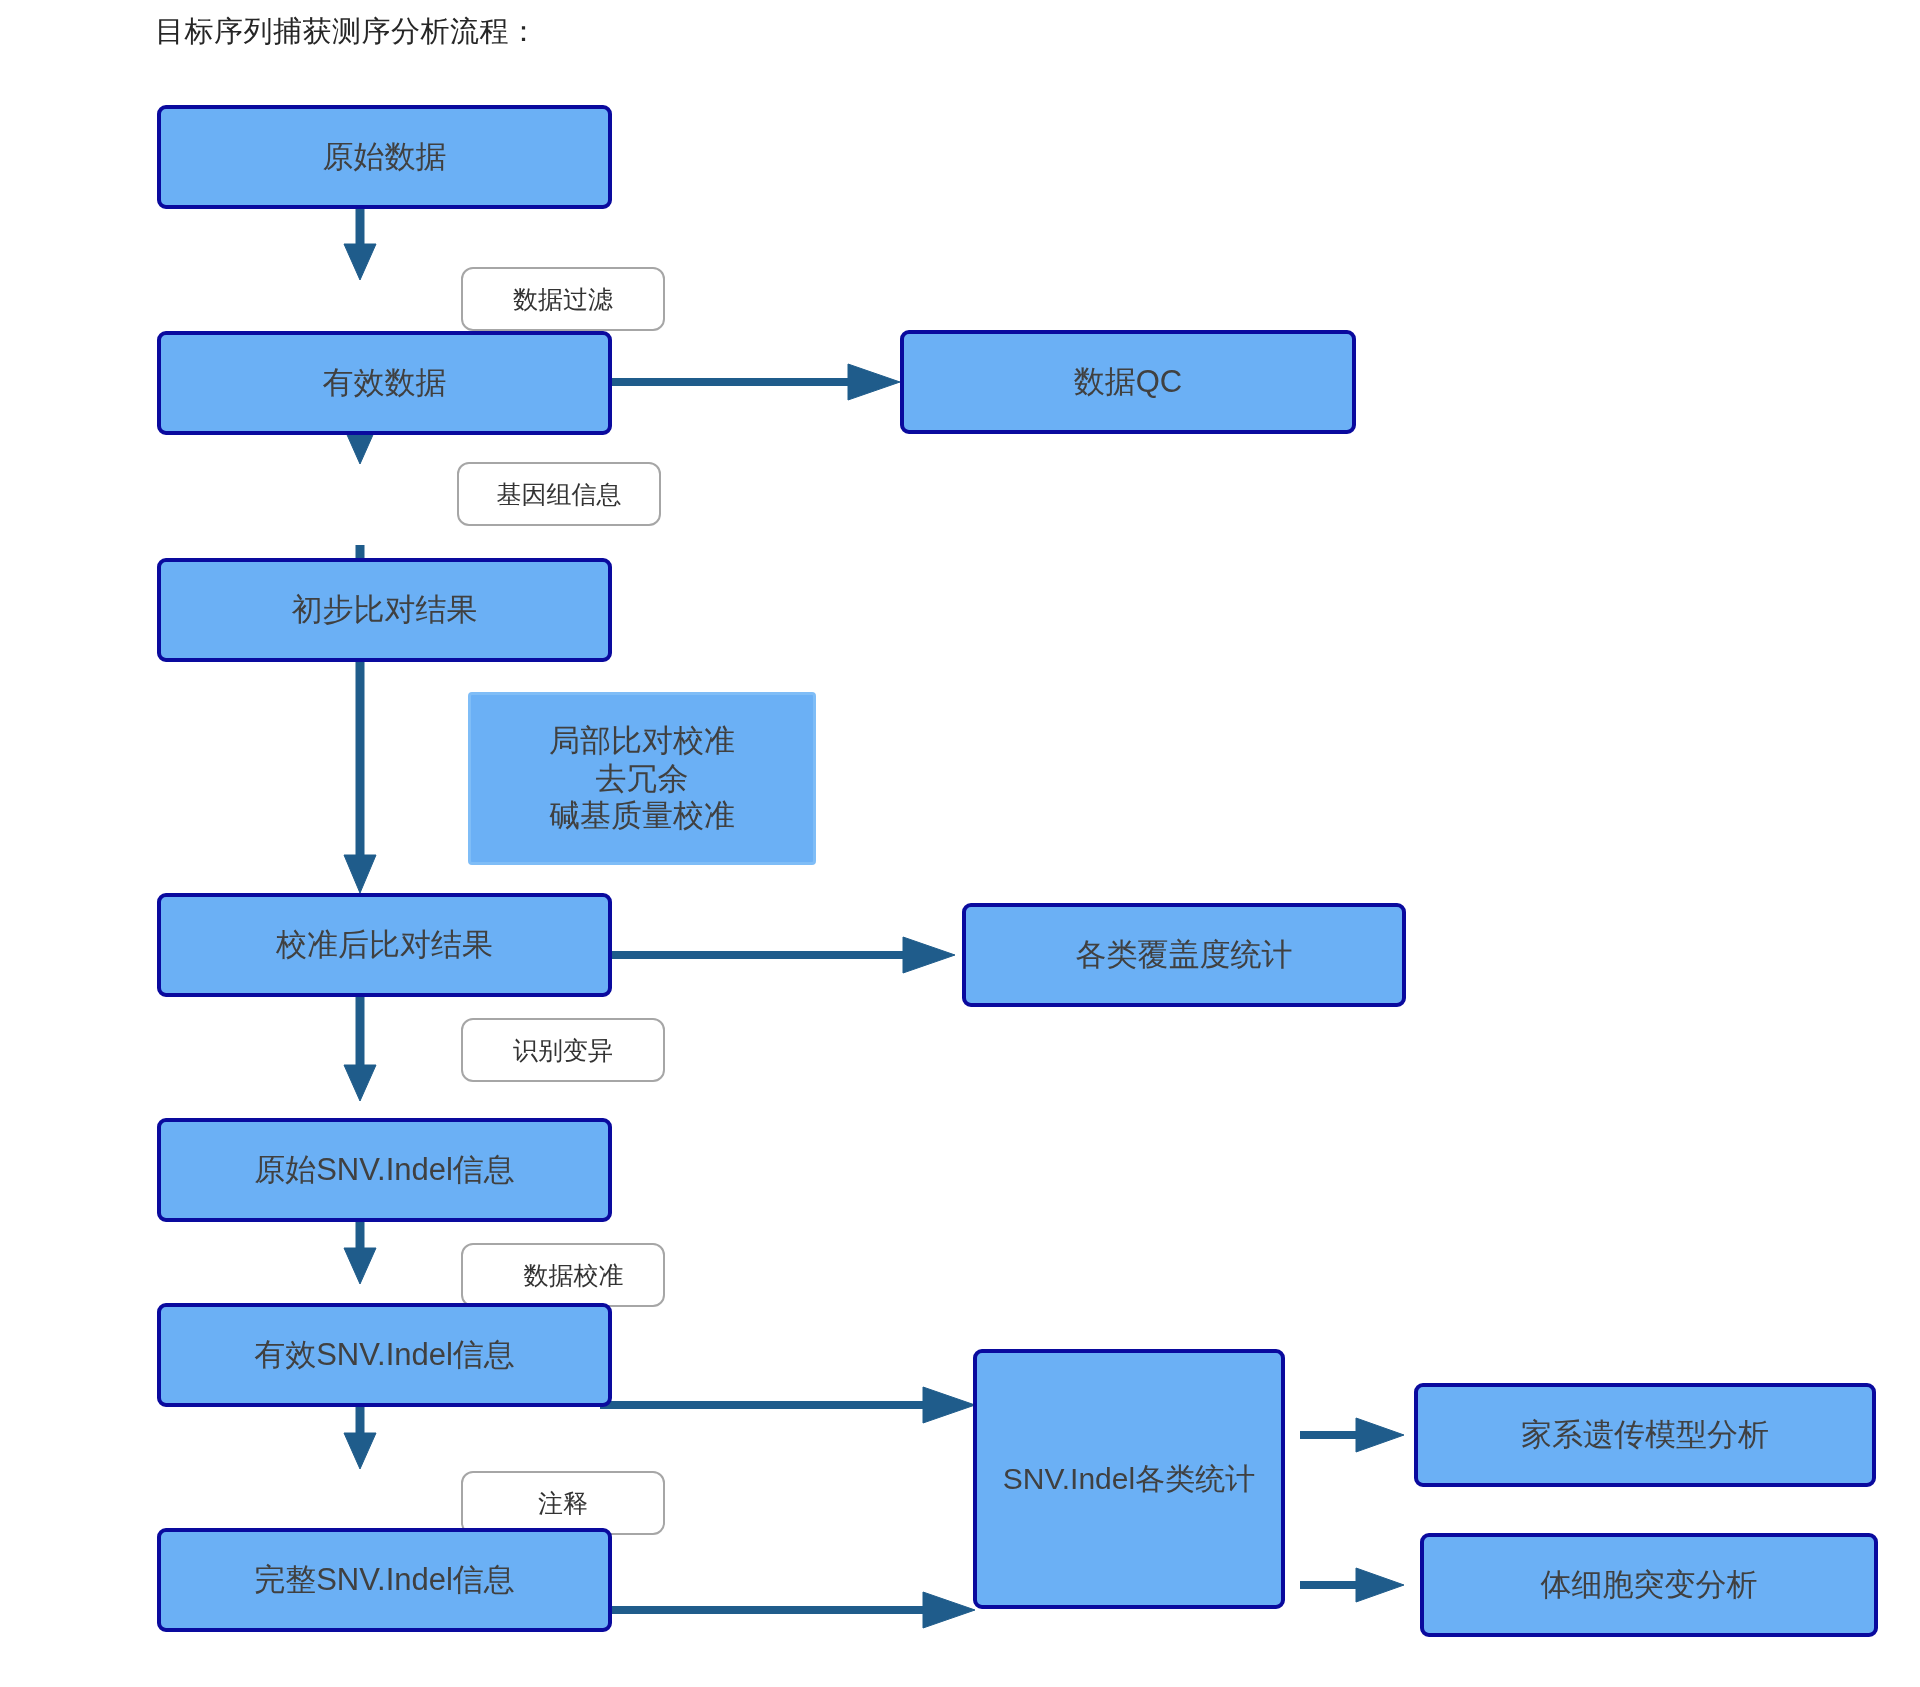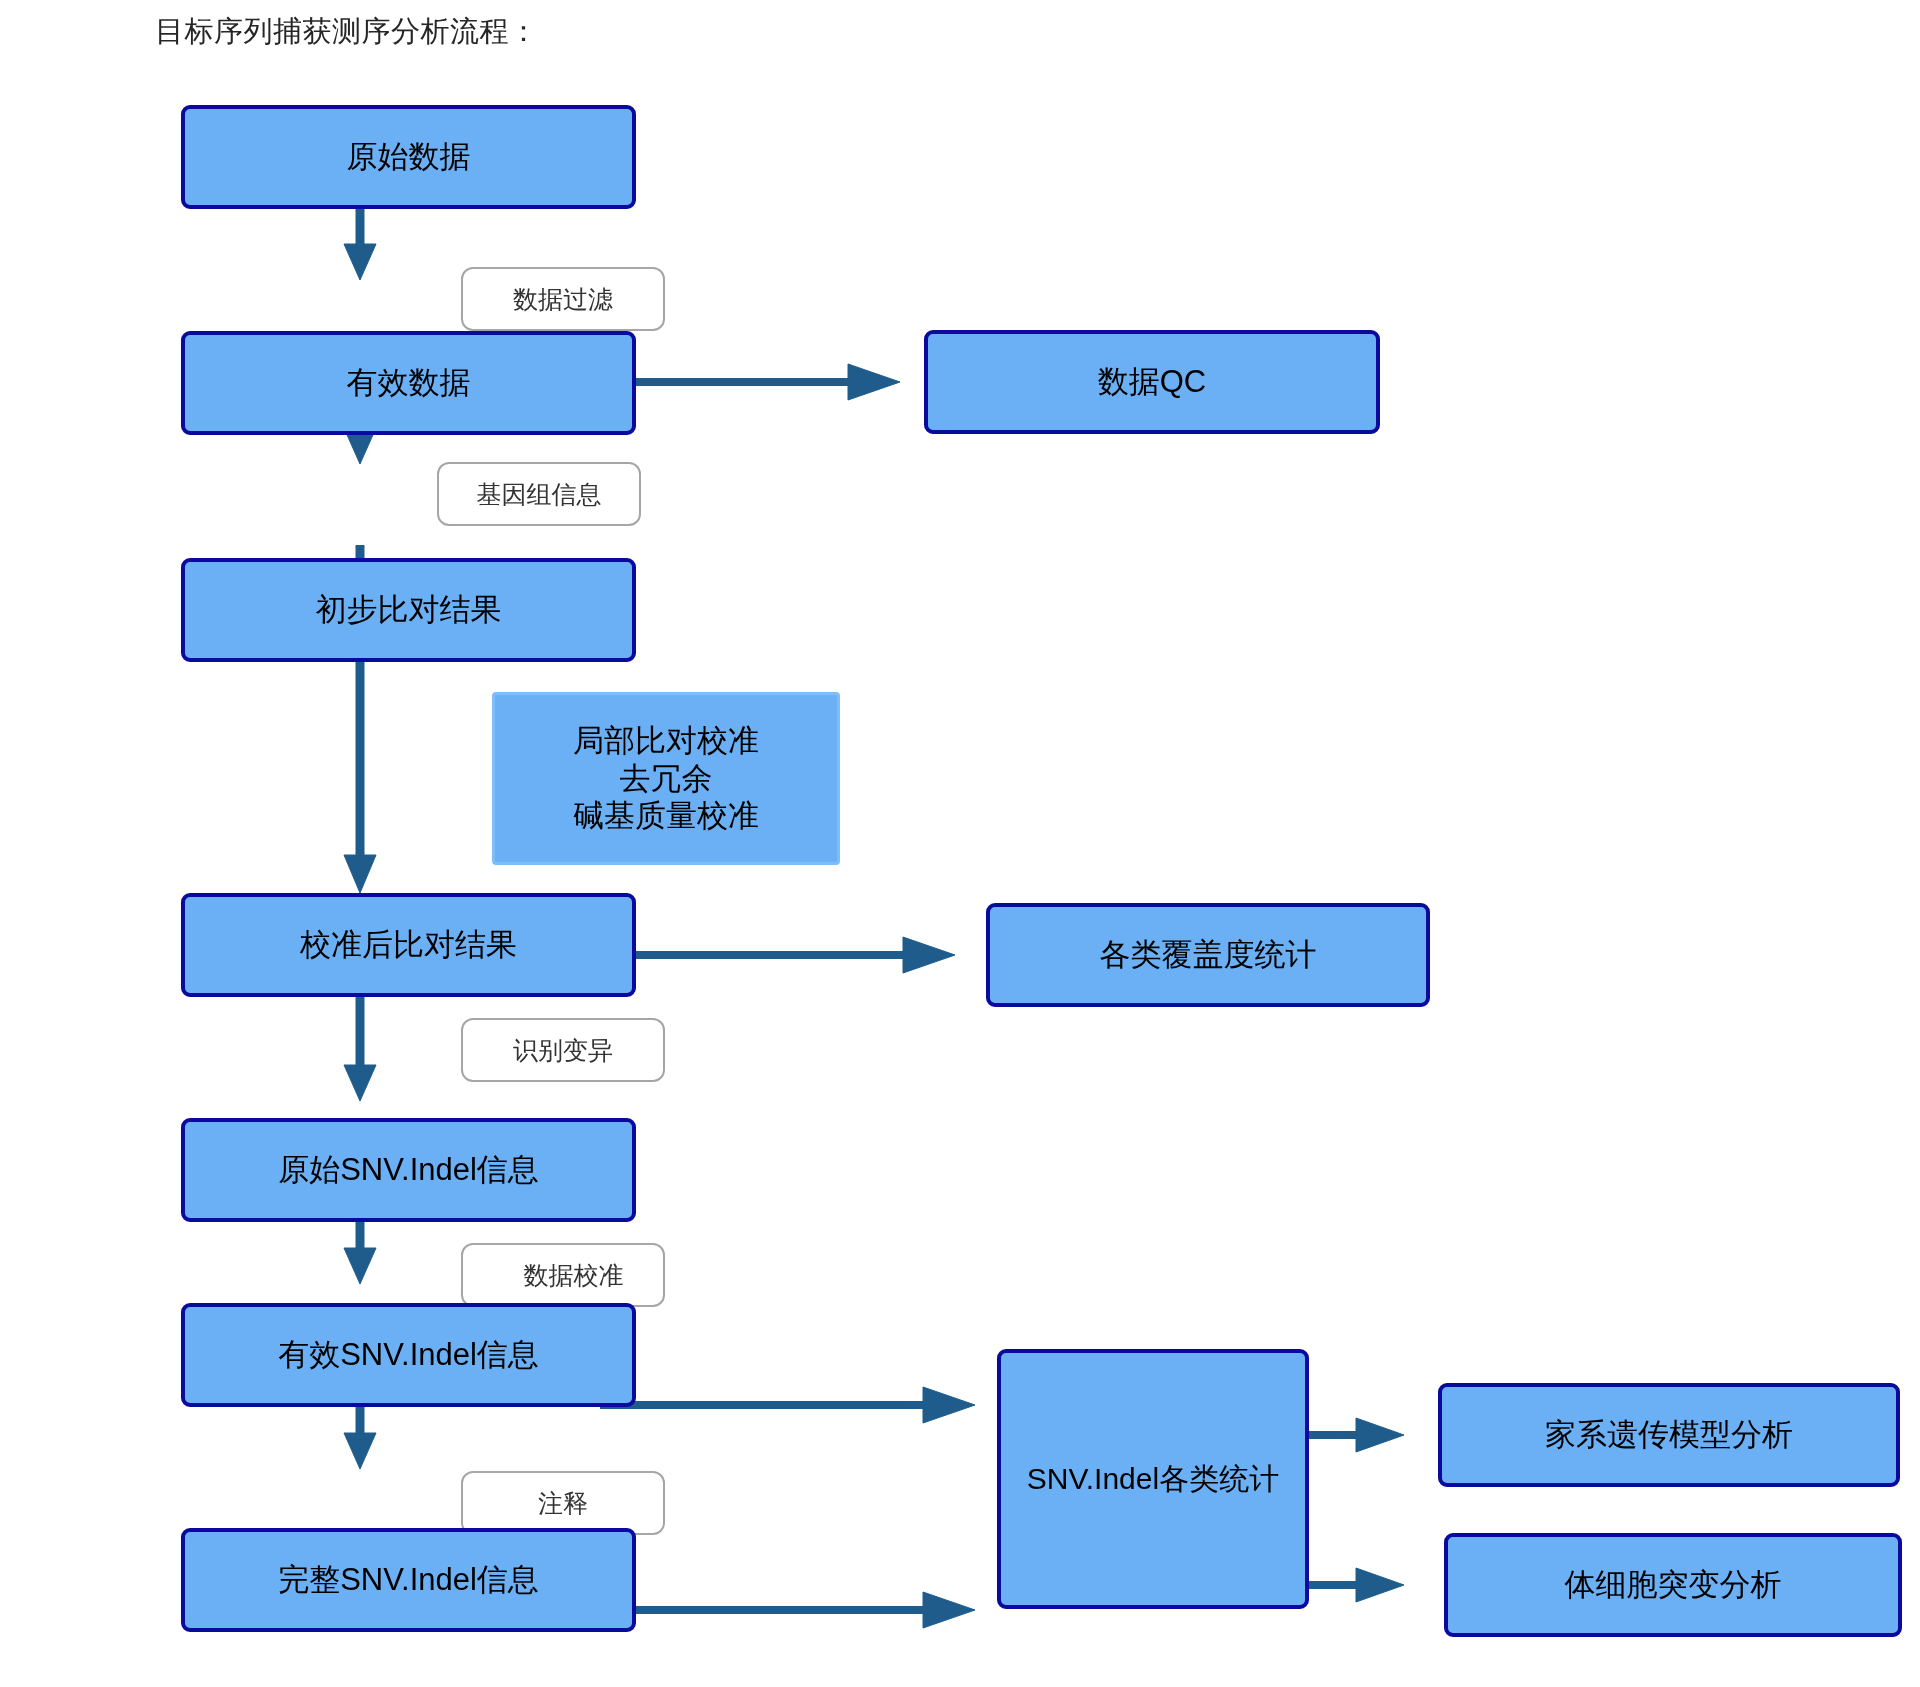--- a/index.html
+++ b/index.html
@@ -29,29 +29,28 @@
     white-space: nowrap;
   }
 
   
   .node {
     position: absolute;
     box-sizing: border-box;
     background: #6BB0F5;
     border: 4px solid #0A0A9E;
     border-radius: 9px;
-    color: #000000;
+    color: #404040;
     display: flex;
     align-items: center;
     justify-content: center;
     text-align: center;
     font-size: 31px;
     line-height: 1.22;
     padding: 8px 10px;
-    margin-left: 24px;
   }
   
   .node.softborder {
     border: 3px solid #7FBDF7;
     border-radius: 4px;
   }
 
   
   .elabel {
     position: absolute;
@@ -141,21 +140,21 @@
     <polygon points="56,3 56,37 104,20"></polygon>
   </svg>
 
   <svg class="edge" style="left:1300px; top:1565px; width:125px; height:40px;">
     <line class="thin" x1="0" y1="20" x2="62" y2="20"></line>
     <polygon points="56,3 56,37 104,20"></polygon>
   </svg>
 
   <div class="elabel" style="left:461px; top:237px; width:204px; height:64px;margin-top:30px;">数据过滤</div>
 
-  <div class="elabel" style="left:437px; top:462px; width:204px; height:64px;">基因组信息</div>
+  <div class="elabel" style="left:457px; top:462px; width:204px; height:64px;">基因组信息</div>
 
   <div class="elabel" style="left:461px; top:1018px; width:204px; height:64px;">识别变异</div>
 
   <div class="elabel" style="left:461px; top:1243px; width:204px; height:64px;padding-left:21px;">数据校准</div>
 
   <div class="elabel" style="left:461px; top:1471px; width:204px; height:64px;">注释</div>
 
   <div class="node" style="left:157px; top:105px; width:455px; height:104px;">原始数据</div>
 
   <div class="node" style="left:157px; top:331px; width:455px; height:104px;">有效数据</div>

